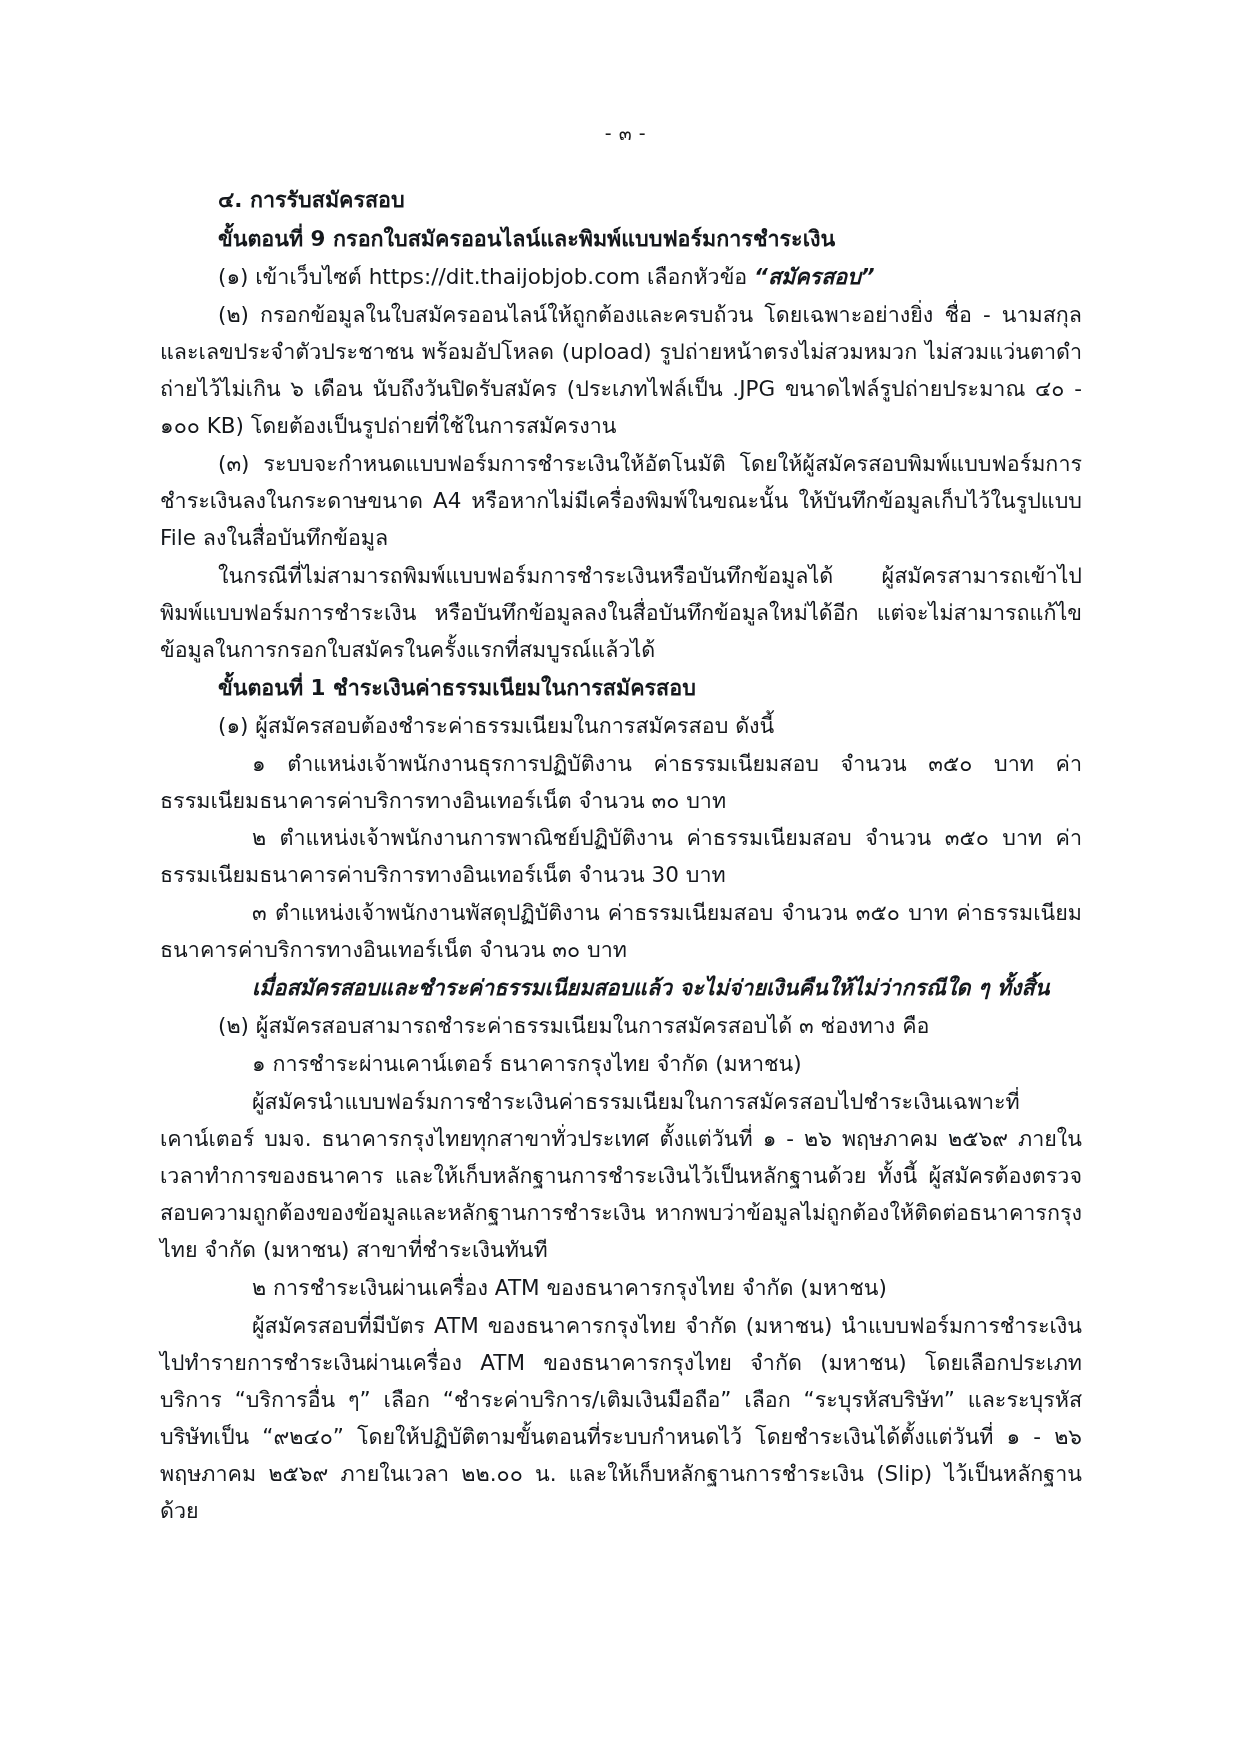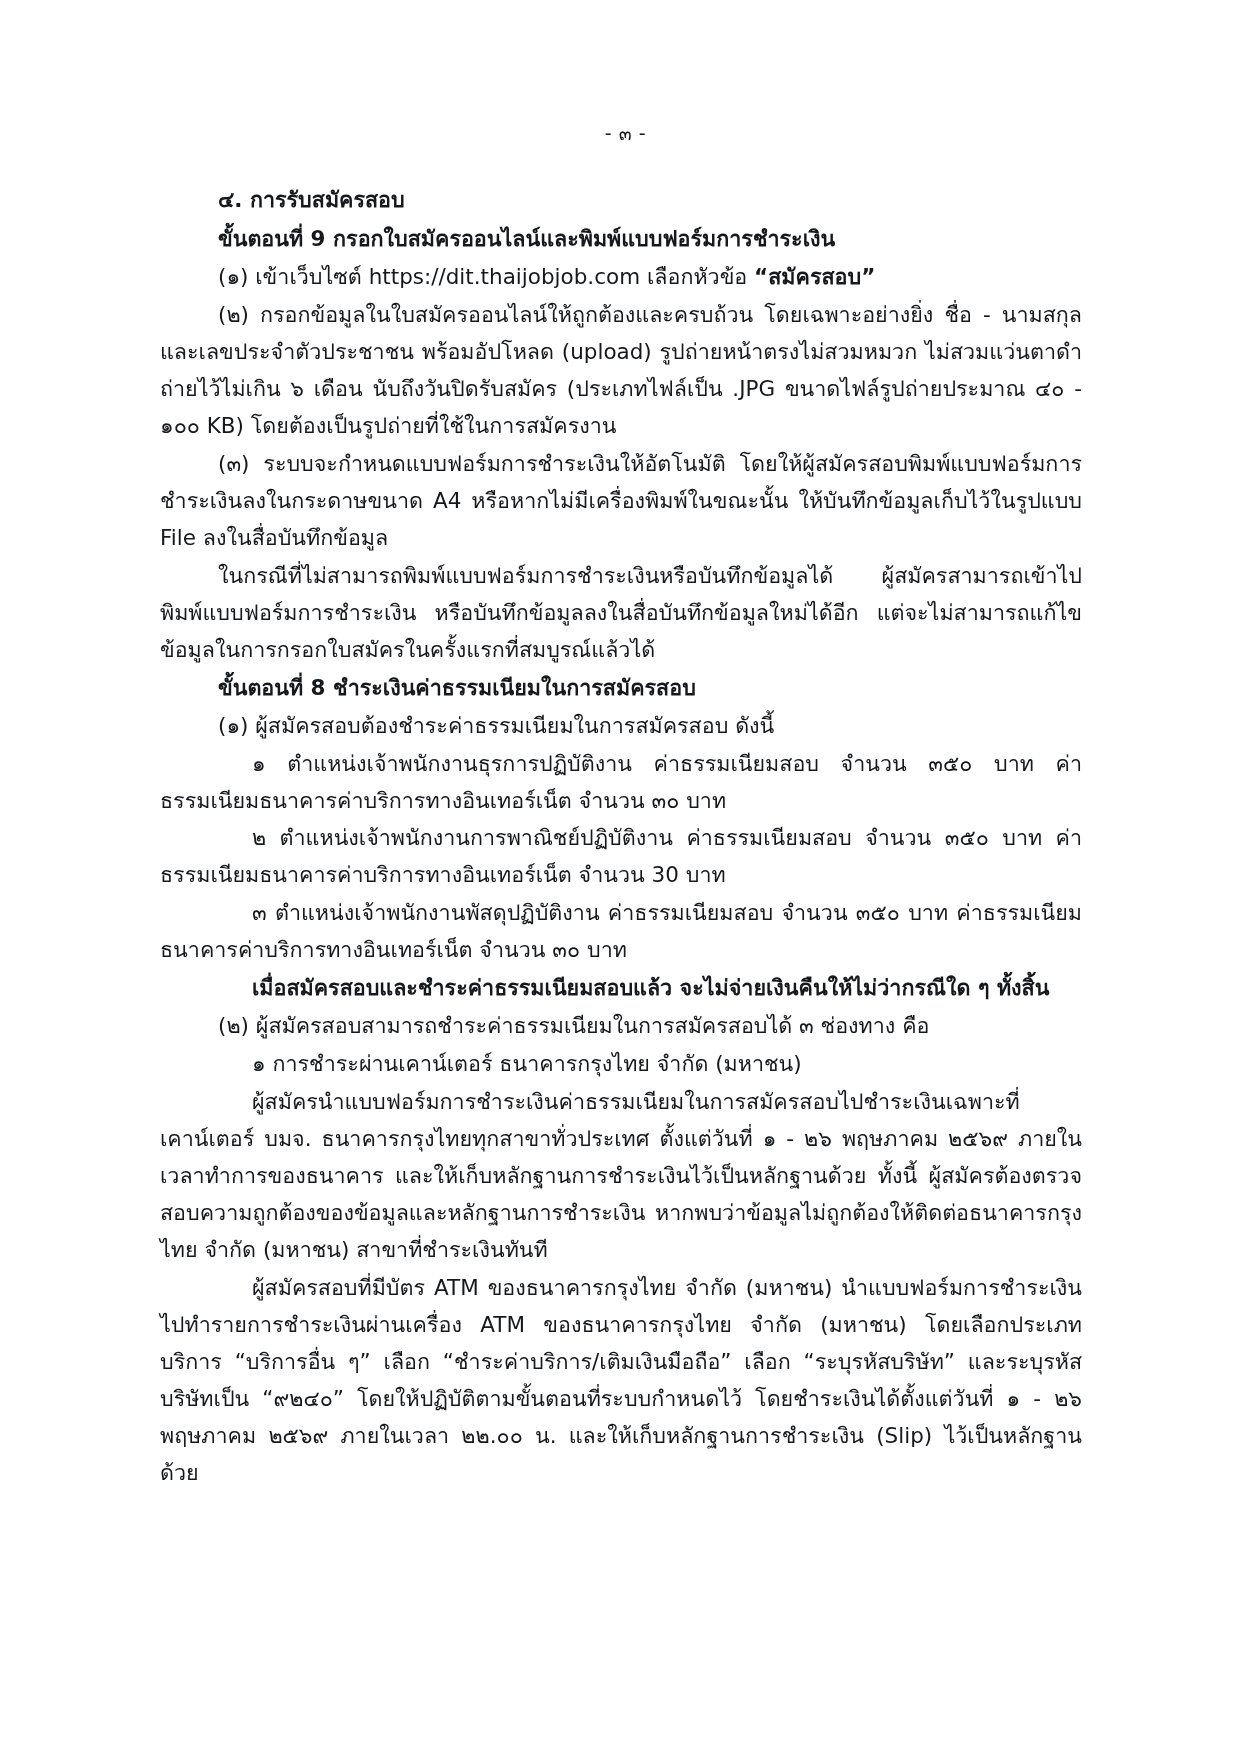--- a/index.html
+++ b/index.html
@@ -35,20 +35,21 @@
     color: #15181c;
   }
   p {
     margin: 0 9px 1px 0;
   }
   .indent-1 { text-indent: 58px; }
   .indent-2 { text-indent: 92px; }
   .indent-heading { text-indent: 58px; }
   .bold {
     font-weight: bold;
+    font-style: italic;
   }
   .heading {
     font-weight: bold;
   }
   .section-title {
     text-indent: 58px;
     margin-bottom: 2px;
   }
 </style>
 </head>
@@ -68,35 +69,36 @@
     <p class="indent-1">
       <span>(๑) เข้าเว็บไซต์ https://dit.thaijobjob.com เลือกหัวข้อ </span><span class="bold">“สมัครสอบ”</span>
     </p>
 
     <p class="indent-1">(๒) กรอกข้อมูลในใบสมัครออนไลน์ให้ถูกต้องและครบถ้วน โดยเฉพาะอย่างยิ่ง ชื่อ - นามสกุล และเลขประจำตัวประชาชน พร้อมอัปโหลด (upload) รูปถ่ายหน้าตรงไม่สวมหมวก ไม่สวมแว่นตาดำ ถ่ายไว้ไม่เกิน ๖ เดือน นับถึงวันปิดรับสมัคร (ประเภทไฟล์เป็น .JPG ขนาดไฟล์รูปถ่ายประมาณ ๔๐ - ๑๐๐ KB) โดยต้องเป็นรูปถ่ายที่ใช้ในการสมัครงาน</p>
 
     <p class="indent-1">(๓) ระบบจะกำหนดแบบฟอร์มการชำระเงินให้อัตโนมัติ โดยให้ผู้สมัครสอบพิมพ์แบบฟอร์มการชำระเงินลงในกระดาษขนาด A4 หรือหากไม่มีเครื่องพิมพ์ในขณะนั้น ให้บันทึกข้อมูลเก็บไว้ในรูปแบบ File ลงในสื่อบันทึกข้อมูล</p>
 
     <p class="indent-1">ในกรณีที่ไม่สามารถพิมพ์แบบฟอร์มการชำระเงินหรือบันทึกข้อมูลได้ ผู้สมัครสามารถเข้าไปพิมพ์แบบฟอร์มการชำระเงิน หรือบันทึกข้อมูลลงในสื่อบันทึกข้อมูลใหม่ได้อีก แต่จะไม่สามารถแก้ไขข้อมูลในการกรอกใบสมัครในครั้งแรกที่สมบูรณ์แล้วได้</p>
 
-    <p class="indent-heading heading">ขั้นตอนที่ 8 ชำระเงินค่าธรรมเนียมในการสมัครสอบ</p>
+    <p class="indent-heading heading">ขั้นตอนที่ 1 ชำระเงินค่าธรรมเนียมในการสมัครสอบ</p>
 
     <p class="indent-1">(๑) ผู้สมัครสอบต้องชำระค่าธรรมเนียมในการสมัครสอบ ดังนี้</p>
 
     <p class="indent-2">๑ ตำแหน่งเจ้าพนักงานธุรการปฏิบัติงาน ค่าธรรมเนียมสอบ จำนวน ๓๕๐ บาท ค่าธรรมเนียมธนาคารค่าบริการทางอินเทอร์เน็ต จำนวน ๓๐ บาท</p>
 
     <p class="indent-2">๒ ตำแหน่งเจ้าพนักงานการพาณิชย์ปฏิบัติงาน ค่าธรรมเนียมสอบ จำนวน ๓๕๐ บาท ค่าธรรมเนียมธนาคารค่าบริการทางอินเทอร์เน็ต จำนวน 30 บาท</p>
 
     <p class="indent-2">๓ ตำแหน่งเจ้าพนักงานพัสดุปฏิบัติงาน ค่าธรรมเนียมสอบ จำนวน ๓๕๐ บาท ค่าธรรมเนียมธนาคารค่าบริการทางอินเทอร์เน็ต จำนวน ๓๐ บาท</p>
 
     <p class="indent-2 bold">เมื่อสมัครสอบและชำระค่าธรรมเนียมสอบแล้ว จะไม่จ่ายเงินคืนให้ไม่ว่ากรณีใด ๆ ทั้งสิ้น</p>
 
     <p class="indent-1">(๒) ผู้สมัครสอบสามารถชำระค่าธรรมเนียมในการสมัครสอบได้ ๓ ช่องทาง คือ</p>
 
     <p class="indent-2">๑ การชำระผ่านเคาน์เตอร์ ธนาคารกรุงไทย จำกัด (มหาชน)</p>
 
     <p class="indent-2">ผู้สมัครนำแบบฟอร์มการชำระเงินค่าธรรมเนียมในการสมัครสอบไปชำระเงินเฉพาะที่เคาน์เตอร์ บมจ. ธนาคารกรุงไทยทุกสาขาทั่วประเทศ ตั้งแต่วันที่ ๑ - ๒๖ พฤษภาคม ๒๕๖๙ ภายในเวลาทำการของธนาคาร และให้เก็บหลักฐานการชำระเงินไว้เป็นหลักฐานด้วย ทั้งนี้ ผู้สมัครต้องตรวจสอบความถูกต้องของข้อมูลและหลักฐานการชำระเงิน หากพบว่าข้อมูลไม่ถูกต้องให้ติดต่อธนาคารกรุงไทย จำกัด (มหาชน) สาขาที่ชำระเงินทันที</p>
 
+    <p class="indent-2">๒ การชำระเงินผ่านเครื่อง ATM ของธนาคารกรุงไทย จำกัด (มหาชน)</p>
 
     <p class="indent-2">ผู้สมัครสอบที่มีบัตร ATM ของธนาคารกรุงไทย จำกัด (มหาชน) นำแบบฟอร์มการชำระเงิน ไปทำรายการชำระเงินผ่านเครื่อง ATM ของธนาคารกรุงไทย จำกัด (มหาชน) โดยเลือกประเภทบริการ “บริการอื่น ๆ” เลือก “ชำระค่าบริการ/เติมเงินมือถือ” เลือก “ระบุรหัสบริษัท” และระบุรหัสบริษัทเป็น “๙๒๔๐” โดยให้ปฏิบัติตามขั้นตอนที่ระบบกำหนดไว้ โดยชำระเงินได้ตั้งแต่วันที่ ๑ - ๒๖ พฤษภาคม ๒๕๖๙ ภายในเวลา ๒๒.๐๐ น. และให้เก็บหลักฐานการชำระเงิน (Slip) ไว้เป็นหลักฐานด้วย</p>
 
   </div>
 </div>
 
 </body></html>

